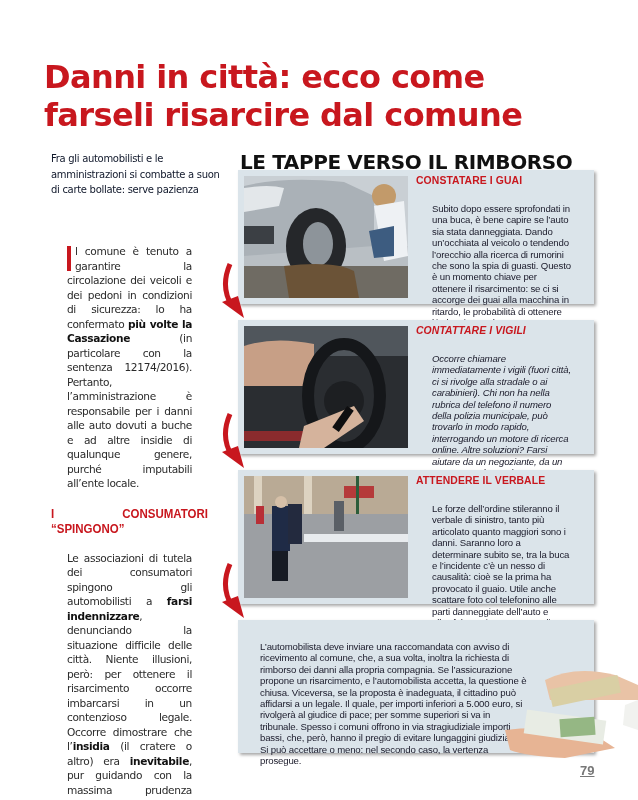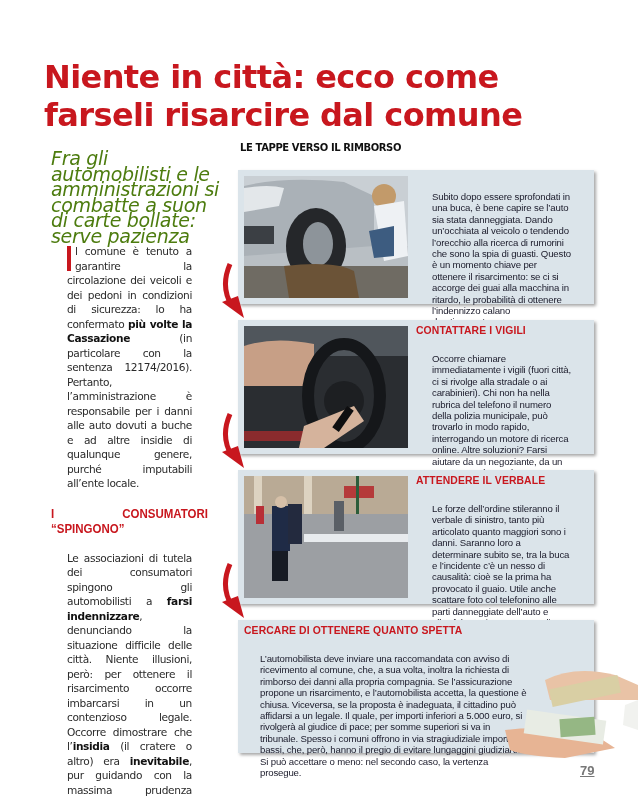--- a/index.html
+++ b/index.html
@@ -1,39 +1,39 @@
 <!DOCTYPE html>
 <html><head>
 <meta charset="utf-8">
 <style>
   html,body{margin:0;padding:0;}
   body{width:638px;height:800px;background:#fff;position:relative;overflow:hidden;font-family:"Liberation Sans",sans-serif;color:#1e1e1e;}
   .title{position:absolute;left:44px;top:58px;width:560px;font-family:"DejaVu Sans",sans-serif;font-weight:bold;color:#c8171e;font-size:32px;line-height:38px;letter-spacing:-0.6px;margin:0;}
-  .subtitle{position:absolute;left:51px;top:151px;width:170px;font-family:"DejaVu Sans",sans-serif;font-size:19px;line-height:15.5px;color:#4d7c0f;letter-spacing:-0.3px;margin:0;font-style:italic;}
+  .subtitle{position:absolute;left:51px;top:151px;width:170px;font-family:"DejaVu Sans",sans-serif;font-size:10px;line-height:15.5px;color:#0f172a;letter-spacing:-0.3px;margin:0;}
   .body-col{position:absolute;left:51px;top:228px;width:157px;font-family:"DejaVu Sans",sans-serif;font-size:10.6px;line-height:14.5px;color:#2a2a2a;text-align:justify;letter-spacing:-0.35px;}
   .body-col p{margin:16px;}
   .body-col b{color:#111;}
   .dropcap-bar{display:inline-block;width:4px;height:25px;background:#c8171e;float:left;margin:2px 4px 0 0;}
   .subhead{font-family:"Liberation Sans",sans-serif;font-weight:bold;color:#c8171e;font-size:11.5px;line-height:14px;letter-spacing:0;text-transform:uppercase;transform:scaleY(1.1);display:block;}
-  .steps-heading{position:absolute;left:240px;top:142px;font-family:"DejaVu Sans",sans-serif;font-size:10px;color:#111;letter-spacing:-0.4px;margin:0;}
+  .steps-heading{position:absolute;left:240px;top:150px;font-family:"DejaVu Sans",sans-serif;font-size:20px;color:#111;letter-spacing:-0.4px;margin:0;}
   .steps-heading b{font-weight:bold;}
   .step{position:absolute;left:238px;width:356px;background:#dbe4ea;box-shadow:2px 2px 3px rgba(0,0,0,.35);}
   .step .photo{position:absolute;left:6px;top:6px;width:164px;height:122px;overflow:hidden;}
   .step .txt{position:absolute;left:178px;top:5px;width:172px;font-family:"Liberation Sans",sans-serif;font-size:9.6px;line-height:11.4px;color:#1a1a2a;letter-spacing:-0.15px;}
   .step .txt .sh{display:block;font-weight:bold;color:#c8171e;font-size:10.4px;line-height:12px;letter-spacing:.1px;}
   .step .txt p{margin:16px;}
   .step4 .txt{left:6px;width:300px;}
   .arrow{position:absolute;width:30px;height:60px;}
   .money{position:absolute;left:505px;top:660px;width:133px;height:100px;}
   .page-num{position:absolute;left:580px;top:763px;font-family:"Liberation Sans",sans-serif;font-weight:bold;font-size:13px;color:#777;text-decoration:underline;}
 </style>
 </head>
 <body>
 
-<h1 class="title">Niente in città: ecco come farseli risarcire dal comune</h1>
+<h1 class="title">Danni in città: ecco come farseli risarcire dal comune</h1>
 <p class="subtitle">Fra gli automobilisti e le amministrazioni si combatte a suon di carte bollate: serve pazienza</p>
 
 <div class="body-col">
   <p><span class="dropcap-bar"></span><span>l comune è tenuto a garantire la circolazione dei veicoli e dei pedoni in condizioni di sicurezza: lo ha confermato </span><b>più volte la Cassazione</b><span> (in particolare con la sentenza 12174/2016). Pertanto, l’amministrazione è responsabile per i danni alle auto dovuti a buche e ad altre insidie di qualunque genere, purché imputabili all’ente locale.</span></p>
   <span class="subhead">I CONSUMATORI “SPINGONO”</span>
   <p><span>Le associazioni di tutela dei consumatori spingono gli automobilisti a </span><b>farsi indennizzare</b><span>, denunciando la situazione difficile delle città. Niente illusioni, però: per ottenere il risarcimento occorre imbarcarsi in un contenzioso legale. Occorre dimostrare che l’</span><b>insidia</b><span> (il cratere o altro) era </span><b>inevitabile</b><span>, pur guidando con la massima prudenza possibile. Gli avvocati del comune chiamato in causa, naturalmente, fanno di tutto per provare che l’automobilista non teneva una condotta abbastanza prudente: doveva sapere che le strade sono in pessime condizioni, e che quindi bisogna stare al volante con tutte le cautele del caso.</span></p>
   <span class="subhead">E SE CI SONO LESIONI...</span>
   <p><span>La questione si complica se i possibili indennizzi lievitano: questo si verifica se la vettura è </span></p>
 </div>
 
@@ -50,25 +50,26 @@
       <ellipse cx="72" cy="70" rx="30" ry="38" fill="#25272a"></ellipse>
       <ellipse cx="74" cy="68" rx="15" ry="22" fill="#8d949a"></ellipse>
       <rect x="0" y="90" width="164" height="32" fill="#6f6b63"></rect>
       <path d="M40 90 Q90 84 110 95 L115 122 L45 122 Z" fill="#6b5337"></path>
       <circle cx="140" cy="20" r="12" fill="#c29a6a"></circle>
       <path d="M130 30 L160 25 L164 80 L140 85 Z" fill="#eef1f4"></path>
       <path d="M125 55 L150 50 L150 80 L130 82 Z" fill="#3d5c80"></path>
     </svg>
   </div>
   <div class="txt">
+    <span class="sh">CONSTATARE I GUAI</span>
     <p>Subito dopo essere sprofondati in una buca, è bene capire se l’auto sia stata danneggiata. Dando un’occhiata al veicolo o tendendo l’orecchio alla ricerca di rumorini che sono la spia di guasti. Questo è un momento chiave per ottenere il risarcimento: se ci si accorge dei guai alla macchina in ritardo, le probabilità di ottenere l’indennizzo calano drasticamente.</p>
   </div>
 </div>
 
-<div class="step" style="top:320px;height:134px;">
+<div class="step" style="top:320px;height:134px;font-style:italic;">
   <div class="photo">
     <svg width="164" height="122" viewBox="0 0 164 122">
       <rect width="164" height="122" fill="#2a2d31"></rect>
       <rect y="0" width="164" height="30" fill="#50565c"></rect>
       <path d="M0 20 Q30 10 70 18 L70 60 L0 60 Z" fill="#c79f86"></path>
       <ellipse cx="100" cy="70" rx="36" ry="52" fill="none" stroke="#15171a" stroke-width="12"></ellipse>
       <circle cx="100" cy="75" r="20" fill="#1d1f22"></circle>
       <rect x="0" y="105" width="60" height="10" fill="#8a2b2d"></rect>
       <path d="M60 100 L110 80 L120 95 L80 122 L55 122 Z" fill="#d5b39c"></path>
       <rect x="95" y="80" width="8" height="26" fill="#0e0e10" transform="rotate(35 99 93)"></rect>
@@ -100,21 +101,20 @@
     </svg>
   </div>
   <div class="txt">
     <span class="sh">ATTENDERE IL VERBALE</span>
     <p>Le forze dell’ordine stileranno il verbale di sinistro, tanto più articolato quanto maggiori sono i danni. Saranno loro a determinare subito se, tra la buca e l’incidente c’è un nesso di causalità: cioè se la prima ha provocato il guaio. Utile anche scattare foto col telefonino alle parti danneggiate dell’auto e all’asfalto rovinato, e raccogliere più testimonianze possibile.</p>
   </div>
 </div>
 
 <div class="step step4" style="top:620px;height:133px;">
   <div class="txt">
-    <span class="sh">CERCARE DI OTTENERE QUANTO SPETTA</span>
     <p>L’automobilista deve inviare una raccomandata con avviso di ricevimento al comune, che, a sua volta, inoltra la richiesta di rimborso dei danni alla propria compagnia. Se l’assicurazione propone un risarcimento, e l’automobilista accetta, la questione è chiusa. Viceversa, se la proposta è inadeguata, il cittadino può affidarsi a un legale. Il quale, per importi inferiori a 5.000 euro, si rivolgerà al giudice di pace; per somme superiori si va in tribunale. Spesso i comuni offrono in via stragiudiziale importi bassi, che, però, hanno il pregio di evitare lungaggini giudiziare. Si può accettare o meno: nel secondo caso, la vertenza prosegue.</p>
   </div>
 </div>
 
 <div class="money">
   <svg width="133" height="100" viewBox="0 0 133 100">
     <path d="M40 20 Q70 5 110 15 L133 25 L133 40 L100 40 L45 40 Z" fill="#e9c3a6"></path>
     <rect x="45" y="22" width="70" height="18" fill="#d9cfa4" transform="rotate(-12 80 31)"></rect>
     <path d="M0 70 Q40 65 90 75 L110 88 L60 98 Q20 96 5 90 Z" fill="#e7b494"></path>
     <rect x="20" y="55" width="80" height="24" fill="#e8ece4" transform="rotate(8 60 67)"></rect>

